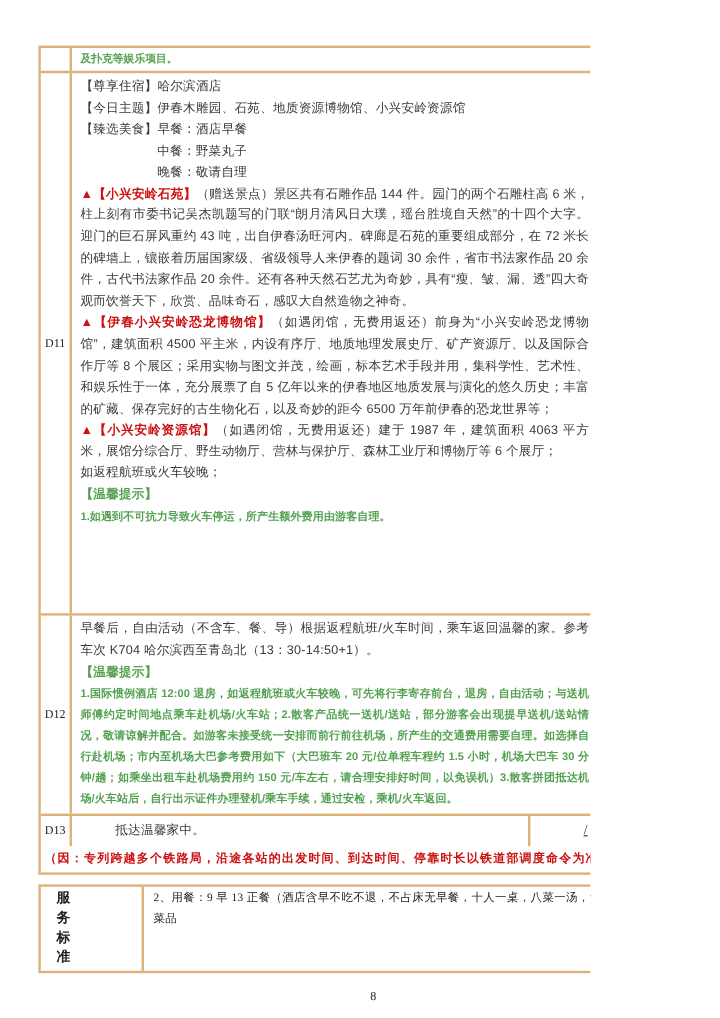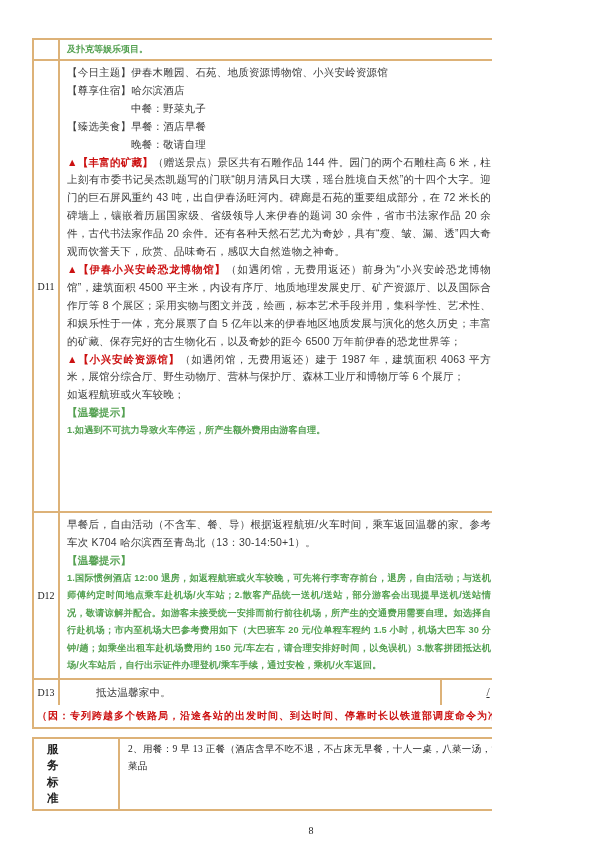--- a/index.html
+++ b/index.html
@@ -88,26 +88,26 @@
         <div class="cell c-label"></div>
         <div class="cell c-content">及扑克等娱乐项目。</div>
         <div class="cell c-meal"></div>
         <div class="cell c-stay"></div>
       </div>
 
       <div>
           <div class="t-row row-D11">
             <div class="cell c-label">D11</div>
             <div class="cell c-content">
+              <div class="para p-normal">【尊享住宿】哈尔滨酒店</div>
               <div class="para p-normal">【今日主题】伊春木雕园、石苑、地质资源博物馆、小兴安岭资源馆</div>
-              <div class="para p-normal">【尊享住宿】哈尔滨酒店</div>
+              <div class="para p-normal">【臻选美食】早餐：酒店早餐</div>
               <div class="para p-indent">中餐：野菜丸子</div>
-              <div class="para p-normal">【臻选美食】早餐：酒店早餐</div>
               <div class="para p-indent">晚餐：敬请自理</div>
-              <div class="para p-spot"><span class="spot-head">▲【丰富的矿藏】</span>（赠送景点）景区共有石雕作品 144 件。园门的两个石雕柱高 6 米，柱上刻有市委书记吴杰凯题写的门联“朗月清风日大璞，瑶台胜境自天然”的十四个大字。迎门的巨石屏风重约 43 吨，出自伊春汤旺河内。碑廊是石苑的重要组成部分，在 72 米长的碑墙上，镶嵌着历届国家级、省级领导人来伊春的题词 30 余件，省市书法家作品 20 余件，古代书法家作品 20 余件。还有各种天然石艺尤为奇妙，具有“瘦、皱、漏、透”四大奇观而饮誉天下，欣赏、品味奇石，感叹大自然造物之神奇。</div>
+              <div class="para p-spot"><span class="spot-head">▲【小兴安岭石苑】</span>（赠送景点）景区共有石雕作品 144 件。园门的两个石雕柱高 6 米，柱上刻有市委书记吴杰凯题写的门联“朗月清风日大璞，瑶台胜境自天然”的十四个大字。迎门的巨石屏风重约 43 吨，出自伊春汤旺河内。碑廊是石苑的重要组成部分，在 72 米长的碑墙上，镶嵌着历届国家级、省级领导人来伊春的题词 30 余件，省市书法家作品 20 余件，古代书法家作品 20 余件。还有各种天然石艺尤为奇妙，具有“瘦、皱、漏、透”四大奇观而饮誉天下，欣赏、品味奇石，感叹大自然造物之神奇。</div>
               <div class="para p-spot"><span class="spot-head">▲【伊春小兴安岭恐龙博物馆】</span>（如遇闭馆，无费用返还）前身为“小兴安岭恐龙博物馆”，建筑面积 4500 平主米，内设有序厅、地质地理发展史厅、矿产资源厅、以及国际合作厅等 8 个展区；采用实物与图文并茂，绘画，标本艺术手段并用，集科学性、艺术性、和娱乐性于一体，充分展票了自 5 亿年以来的伊春地区地质发展与演化的悠久历史；丰富的矿藏、保存完好的古生物化石，以及奇妙的距今 6500 万年前伊春的恐龙世界等；</div>
               <div class="para p-spot"><span class="spot-head">▲【小兴安岭资源馆】</span>（如遇闭馆，无费用返还）建于 1987 年，建筑面积 4063 平方米，展馆分综合厅、野生动物厅、营林与保护厅、森林工业厅和博物厅等 6 个展厅；</div>
               <div class="para p-normal">如返程航班或火车较晚；</div>
               <div class="para p-tip-title">【温馨提示】</div>
               <div class="para p-tip">1.如遇到不可抗力导致火车停运，所产生额外费用由游客自理。</div>
             </div>
             <div class="cell c-meal">
               <span class="vchar">早中</span>
             </div>
             <div class="cell c-stay">

